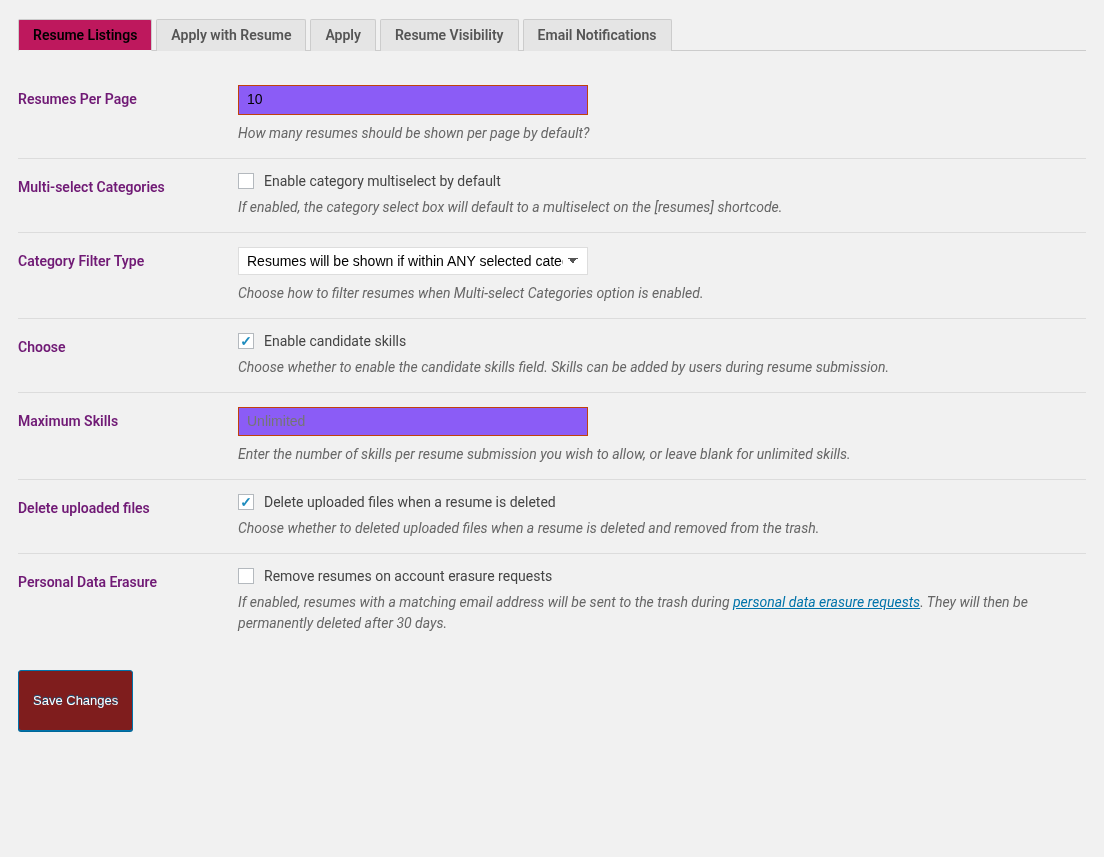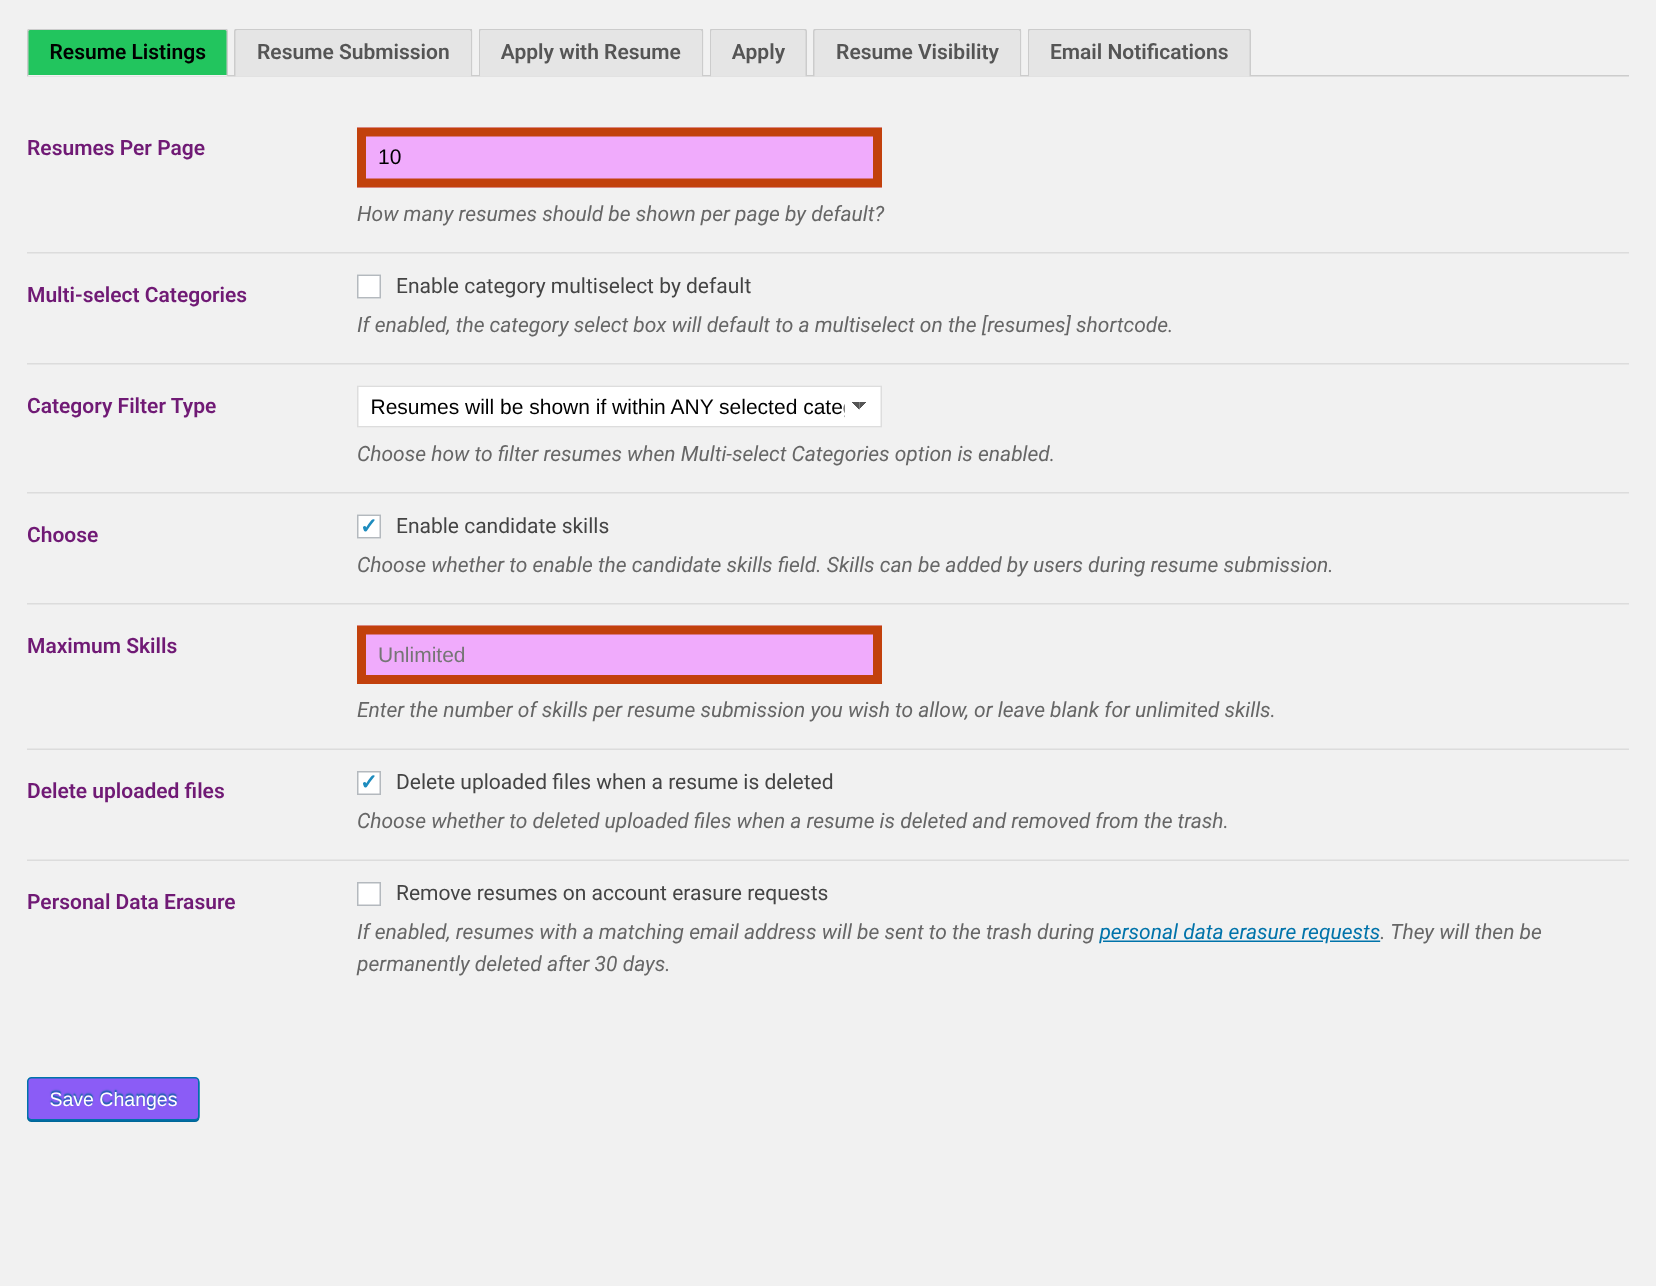--- a/index.html
+++ b/index.html
@@ -23,21 +23,21 @@
   border-bottom: none;
   color: #555;
   font-weight: 600;
   font-size: 14px;
   cursor: pointer;
   position: relative;
   top: 1px;
   border-radius: 2px 2px 0 0;
 }
 .nav-tabs .tab.active {
-  background: #22c55e;
+  background: #be185d;
   border-bottom: 1px solid #f1f1f1;
   color: #000;
 }
 .form-table {
   width: 100%;
   border-collapse: collapse;
 }
 .form-table tr {
   border-bottom: 1px solid #dcdcdc;
 }
@@ -60,22 +60,22 @@
   color: #666;
   font-size: 14px;
   margin-top: 8px;
   line-height: 1.5;
 }
 .description a { color: #0073aa; margin-top: 20px; }
 input[type="text"] {
   width: 350px;
   padding: 4px 8px;
   font-size: 14px;
-  border: 6px solid #c2410c;
-  background: #f0abfc;
+  border: 1px solid #c2410c;
+  background: #8b5cf6;
   line-height: 1.4;
 }
 select {
   width: 350px;
   padding: 3px 24px 3px 8px;
   font-size: 14px;
   border: 1px solid #ddd;
   background: #fff;
   appearance: none;
   background-image: linear-gradient(45deg, transparent 50%, #555 50%), linear-gradient(135deg, #555 50%, transparent 50%);
@@ -106,39 +106,37 @@
   font-size: 14px;
   line-height: 1;
   font-weight: bold;
 }
 .checkbox-label {
   font-size: 14px;
   color: #444;
 }
 .submit-row { margin-top: 22px; }
 .button-primary {
-  background: #8b5cf6;
+  background: #7f1d1d;
   border: 1px solid #0073aa;
   color: #fff;
   font-size: 13px;
-  padding: 6px 14px;
+  padding: 22px 14px;
   cursor: pointer;
   border-radius: 3px;
   text-shadow: 0 -1px 1px #006799;
   box-shadow: 0 1px 0 #006799;
   font-weight: 400;
-  margin-top: 28px;
 }
 </style>
 </head>
 <body>
 
 <div class="nav-tabs">
   <div class="tab active">Resume Listings</div>
-  <div class="tab">Resume Submission</div>
   <div class="tab">Apply with Resume</div>
   <div class="tab">Apply</div>
   <div class="tab">Resume Visibility</div>
   <div class="tab">Email Notifications</div>
 </div>
 
 <table class="form-table">
   <tbody>
       <tr>
     <th>Resumes Per Page</th>

